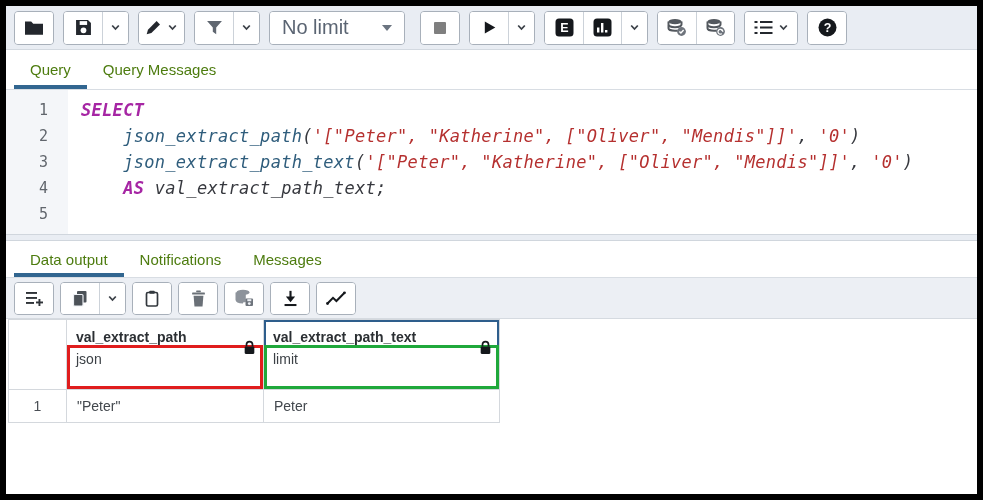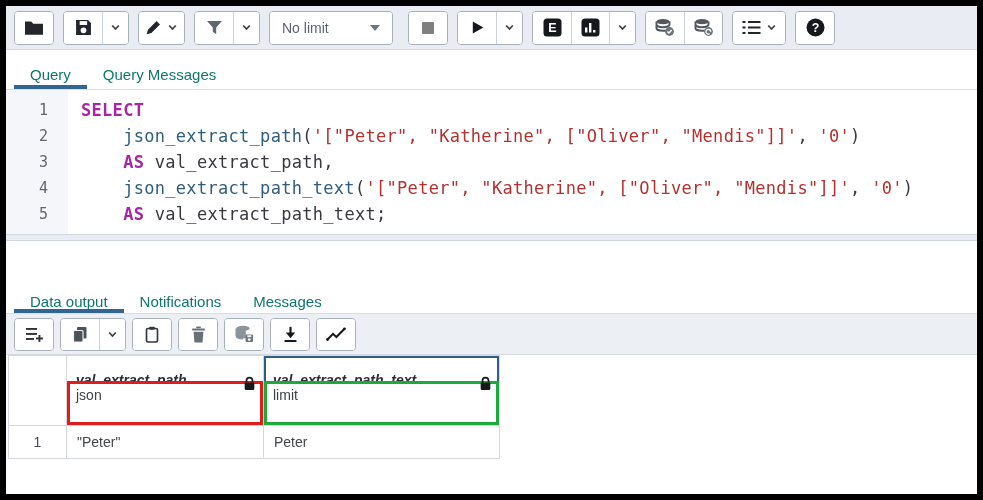--- a/index.html
+++ b/index.html
@@ -7,53 +7,53 @@
   body { font-family:"Liberation Sans", sans-serif; background:#000; }
   .frame { width:983px; height:500px; background:#000; padding:6px; }
   .app { width:100%; height:100%; background:#fff; display:flex; flex-direction:column; overflow:hidden; }
 
   
   .toolbar { height:44px; flex:none; background:var(--toolbar-bg,#e9edf3); display:flex; align-items:center; padding:0 8px; gap:9px; border-bottom:1px solid #d3d9e0; }
   .tb-group { display:flex; align-items:stretch; height:34px; background:#fff; border:1px solid #a8b0ba; border-radius:4px; overflow:hidden; }
   .tb-btn { display:flex; align-items:center; justify-content:center; min-width:38px; padding:0 6px; background:#fff; border:none; cursor:pointer; }
   .tb-btn + .tb-btn { border-left:1px solid #ccd2d9; }
   .tb-btn.narrow { min-width:26px; padding:0 4px; }
-  .limit-select { width:122px; justify-content:space-between; padding:0 12px; font-size:14px; color:#5a6472; }
+  .limit-select { width:134px; justify-content:space-between; padding:0 12px; font-size:20px; color:#5a6472; }
   .gap-lg { margin-left:6px; }
 
   
   .tabbar { flex:none; background:#fff; border-bottom:1px solid #d8dde3; display:flex; align-items:stretch; padding-left:8px; }
   .tabbar.upper { height:40px; }
-  .tabbar.lower { height:37px;margin-top:36px; }
-  .tab { display:flex; align-items:flex-start; padding:16px 16px; font-size:15px; color:#0f766e; position:relative; cursor:pointer; }
+  .tabbar.lower { height:37px; }
+  .tab { display:flex; align-items:center; padding:4px 16px; font-size:15px; color:#4d7c0f; position:relative; cursor:pointer; }
   .tab.active::after { content:""; position:absolute; left:0; right:0; bottom:0; height:4px; background:var(--accent-blue,#326690); }
 
   
   .editor { height:144px; flex:none; display:flex; background:#fff; overflow:hidden; font-family:"DejaVu Sans Mono", monospace; }
   .gutter-col { width:62px; flex:none; background:#f4f6f9; padding-top:7px; }
   .gutter-num { height:26px; line-height:26px; text-align:right; padding-right:20px; font-size:15px; color:#61666d; }
-  .code-col { flex:1; padding-top:7px; overflow:hidden; }
+  .code-col { flex:1; padding-top:7px; overflow:hidden;font-style:italic; }
   .code-line { height:26px; line-height:26px; padding-left:13px; font-size:17px; letter-spacing:.3px; white-space:pre; color:#37393f; }
   .tok-kw { color:var(--keyword,#a626a4); font-weight:bold; }
   .tok-fn { color:var(--function-name,#2f5d7c); }
   .tok-str { color:var(--string,#b5302f); }
   .tok-pl { color:#37393f; }
 
   .splitter { height:7px; flex:none; background:var(--toolbar-bg,#e9edf3); border-top:1px solid #d0d6dd; border-bottom:1px solid #d0d6dd; cursor:row-resize; }
 
   
   .out-toolbar { height:41px; flex:none; background:#eceff4; display:flex; align-items:center; padding:0 8px; gap:6px; border-bottom:1px solid #d5dae0; }
   .out-toolbar .tb-group { height:33px; }
 
   
   .grid-wrap { flex:1; background:#fff; padding-left:2px; overflow:hidden; }
   table.grid { border-collapse:collapse; table-layout:fixed; }
   .grid th, .grid td { border:1px solid #d4d8dd; background:#fff; }
   .grid th { padding:0; position:relative; vertical-align:top; text-align:left; height:54px; }
-  .col-name { height:25px; line-height:27px; padding:11px 9px; font-size:14px; font-weight:bold; color:#2b2f33; white-space:nowrap; overflow:hidden;font-style:italic; }
+  .col-name { height:25px; line-height:27px; padding:4px 9px; font-size:14px; font-weight:bold; color:#2b2f33; white-space:nowrap; overflow:hidden; }
   .col-type { height:44px; line-height:29px; padding:0 9px; font-size:14px; font-weight:normal; color:#3c4146; }
   .ann-red { box-shadow:inset 0 0 0 3px var(--annotation-red,#e01d1d); }
   .ann-green { box-shadow:inset 0 0 0 3px var(--annotation-green,#1fa83b); }
   .col-selected { box-shadow:inset 0 0 0 2px var(--column-outline-blue,#2e5e8c);margin-left:12px; }
   .lock-badge { position:absolute; right:7px; top:20px; z-index:3; }
   .grid td { height:33px; padding:0 10px; font-size:14px; color:#42474d; }
   td.rownum { text-align:center; color:#4a4f55; }
 
   svg { display:block; }
 </style>
@@ -226,21 +226,20 @@
     <div class="gutter-col">
       <div class="gutter-num">1</div>
       <div class="gutter-num">2</div>
       <div class="gutter-num">3</div>
       <div class="gutter-num">4</div>
       <div class="gutter-num">5</div>
     </div>
     <div class="code-col">
       <div class="code-line"><span class="tok-kw">SELECT</span></div>
       <div class="code-line"><span class="tok-pl">    </span><span class="tok-fn">json_extract_path</span><span class="tok-pl">(</span><span class="tok-str">'["Peter", "Katherine", ["Oliver", "Mendis"]]'</span><span class="tok-pl">, </span><span class="tok-str">'0'</span><span class="tok-pl">)</span></div>
-      <div class="code-line"><span class="tok-pl">    </span><span class="tok-kw">AS</span><span class="tok-pl"> val_extract_path,</span></div>
       <div class="code-line"><span class="tok-pl">    </span><span class="tok-fn">json_extract_path_text</span><span class="tok-pl">(</span><span class="tok-str">'["Peter", "Katherine", ["Oliver", "Mendis"]]'</span><span class="tok-pl">, </span><span class="tok-str">'0'</span><span class="tok-pl">)</span></div>
       <div class="code-line"><span class="tok-pl">    </span><span class="tok-kw">AS</span><span class="tok-pl"> val_extract_path_text;</span></div>
     </div>
   </div>
 
   <div class="splitter"></div>
 
   <div class="tabbar lower">
     <div class="tab active">
       <span>Data output</span>

